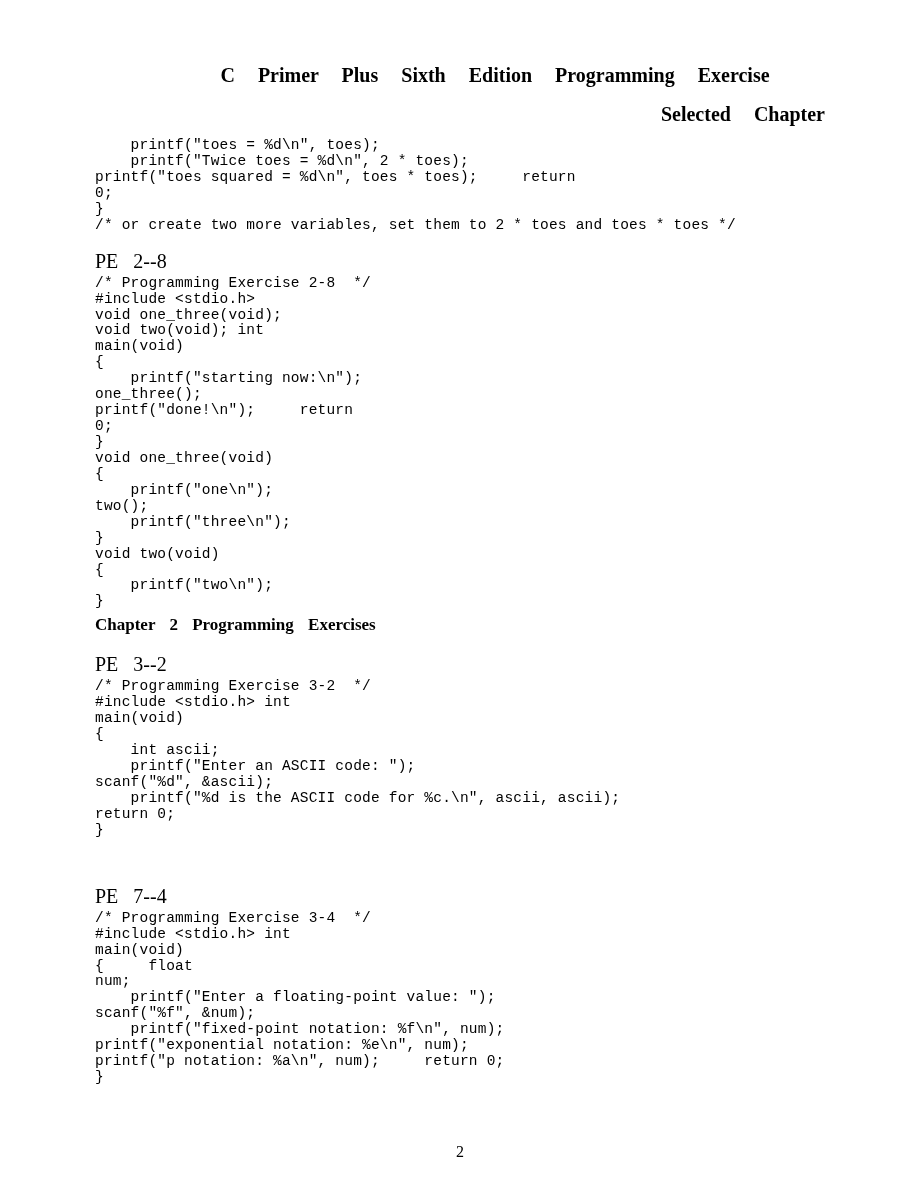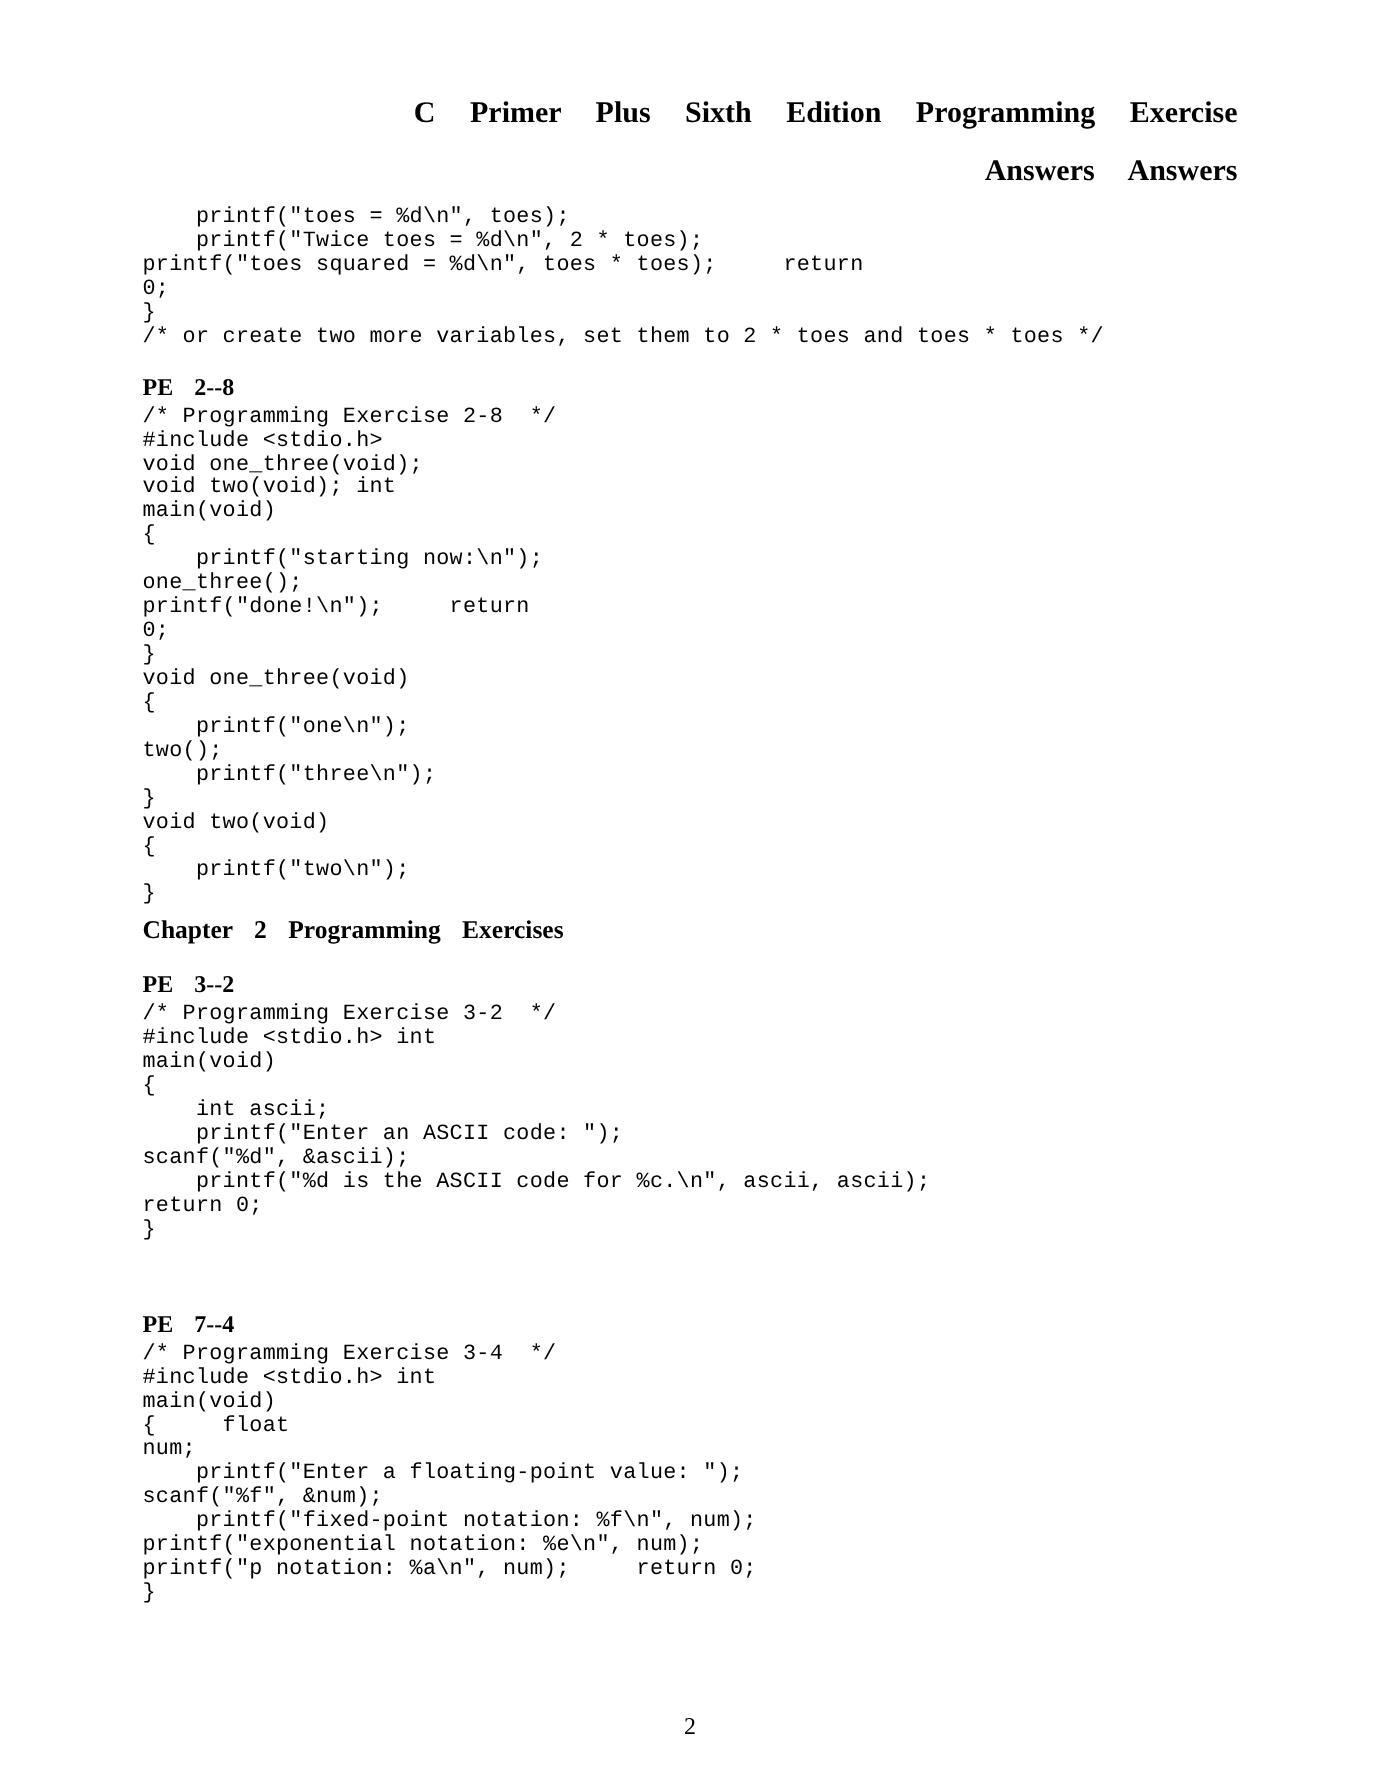--- a/index.html
+++ b/index.html
@@ -8,42 +8,42 @@
       width: 920px;
       min-height: 1191px;
       padding: 60px 95px 40px 95px;
       font-family: "Times New Roman", Times, serif;
       position: relative;
       word-spacing: normal;
     }
     .doc-title {
       font-size: 20px;
       font-weight: bold;
-      text-align: right;
+      text-align: center;
       padding-left: 70px;
       line-height: 1.55;
       word-spacing: 18px;
       margin-bottom: 8px;
     }
     .doc-title-line2 {
       text-align: right;
       padding-right: 0;
     }
     .code-block {
       font-family: "Courier New", Courier, monospace;
       font-size: 14.5px;
       white-space: pre;
       line-height: 1.1;
       margin-bottom: 2px;
       letter-spacing: 0.2px;
     }
     .section-heading {
       font-family: "Times New Roman", Times, serif;
-      font-size: 16px;
-      font-weight: bold;
+      font-size: 20px;
+      font-weight: normal;
       margin-top: 16px;
       margin-bottom: 3px;
       word-spacing: 10px;
     }
     .chapter-heading {
       font-family: "Times New Roman", Times, serif;
       font-size: 17px;
       font-weight: bold;
       margin-top: 5px;
       margin-bottom: 18px;
@@ -57,21 +57,21 @@
       text-align: center;
       font-family: "Times New Roman", Times, serif;
       font-size: 16px;
     }
     .spacer { height: 28px; }
   </style>
 </head>
 <body>
 
 <div class="doc-title">C Primer Plus Sixth Edition Programming Exercise</div>
-<div class="doc-title doc-title-line2">Answers Answers</div>
+<div class="doc-title doc-title-line2">Selected Chapter</div>
 
 <div class="code-block">    printf("toes = %d\n", toes);
     printf("Twice toes = %d\n", 2 * toes);
 printf("toes squared = %d\n", toes * toes);     return
 0;
 }
 /* or create two more variables, set them to 2 * toes and toes * toes */</div>
 
 <div class="section-heading">PE 2-‐8</div>
 <div class="code-block">/* Programming Exercise 2-8  */

